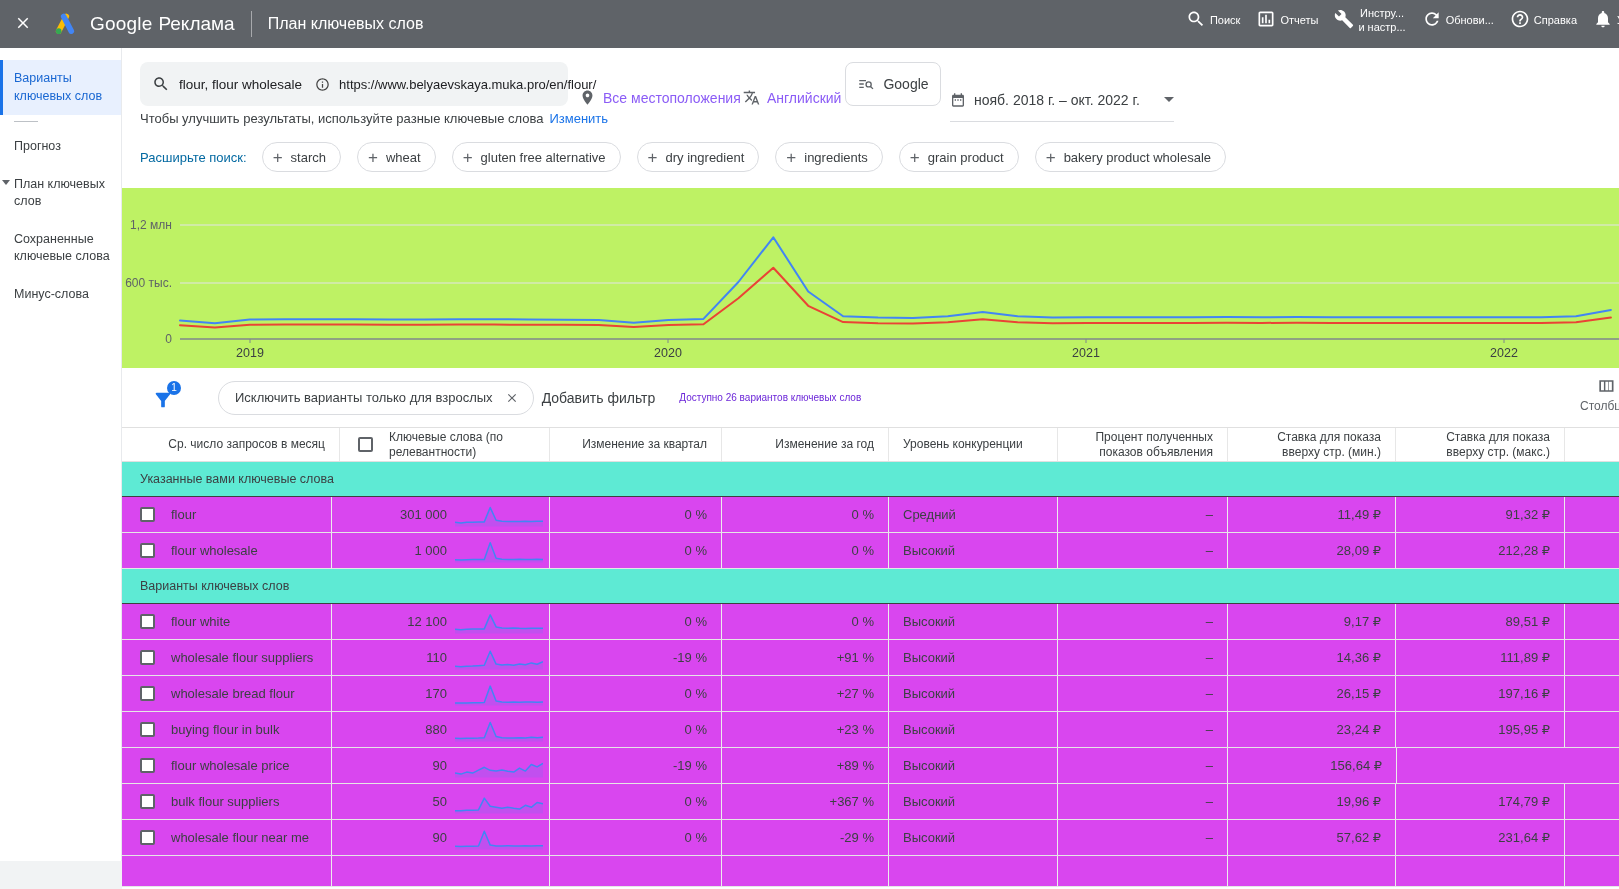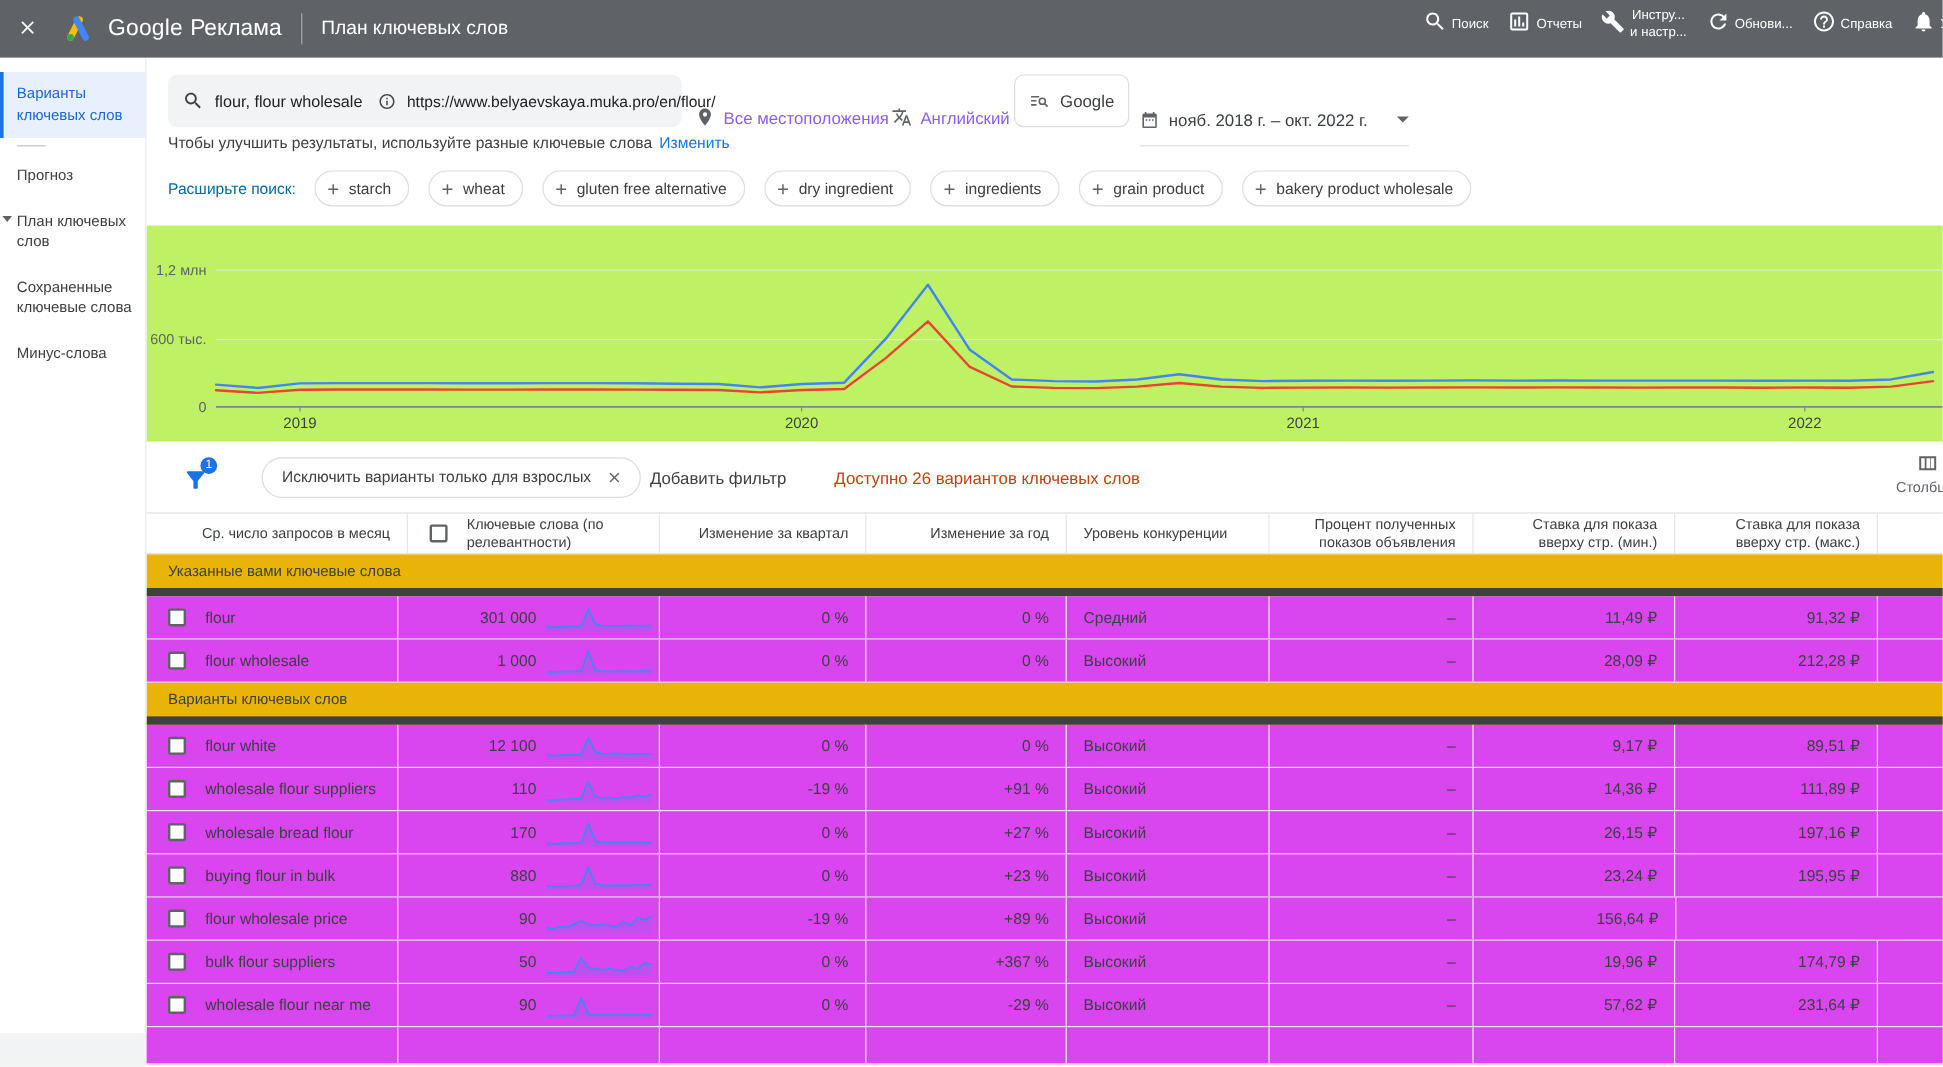--- a/index.html
+++ b/index.html
@@ -61,38 +61,38 @@
   .chart text{font-family:"Liberation Sans","DejaVu Sans",sans-serif}
 
   
   .filter-row{position:absolute;left:0;top:320px;width:100%;height:59px;background:#fff;display:flex;align-items:center}
   .funnel-wrap{position:relative;margin-left:30px;width:26px;height:26px;cursor:pointer;flex:none}
   .funnel-wrap svg{width:22px;height:22px;color:#1a73e8;display:block;margin-top:4px}
   .funnel-badge{position:absolute;right:-3px;top:-4px;width:14px;height:14px;border-radius:50%;background:#1a73e8;color:#fff;font-size:10px;display:flex;align-items:center;justify-content:center}
   .filter-chip{margin-left:40px;display:flex;align-items:center;gap:12px;height:34px;padding:0 14px 0 16px;border:1px solid #dadce0;border-radius:17px;font-size:13px;color:#3c4043;cursor:pointer;white-space:nowrap}
   .filter-chip svg{width:14px;height:14px;color:#5f6368;display:block}
   .add-filter{margin-left:8px;font-size:14px;color:#3c4043;cursor:pointer;white-space:nowrap}
-  .available{margin-left:40px;font-size:14px;color:#c2410c;white-space:nowrap}
+  .available{margin-left:24px;font-size:10px;color:#6d28d9;white-space:nowrap}
   .columns-btn{position:absolute;left:1458px;top:8px;display:flex;flex-direction:column;gap:3px;cursor:pointer;color:#5f6368}
   .columns-btn svg{width:20px;height:20px;color:#5f6368;margin-left:16px;display:block}
   .columns-label{font-size:12px;white-space:nowrap}
 
   
   .table{position:absolute;left:0;top:379px;width:100%}
   .thead{display:flex;height:35px;border-top:1px solid #e0e0e0;border-bottom:1px solid #e0e0e0;background:#fff}
   .th{display:flex;align-items:center;padding:2px 14px;font-size:12px;color:#3c4043;border-right:1px solid #e7e7e7;line-height:1.25}
   .th.right{justify-content:flex-end;text-align:right}
   .th.c1{padding-left:18px;gap:16px}
   .tr{display:flex;height:36px;border-bottom:1px solid #e6e6e6;background:#d946ef}
   .tr.partial{height:31px;border-bottom:1px solid #e6e6e6}
   .td{display:flex;align-items:center;padding:0 14px;font-size:13px;color:#3c4043;border-right:1px solid #ececec}
   .td.right{justify-content:flex-end}
   .td.c1{padding-left:18px;gap:16px}
   .td.c2{padding:0 6px 0 14px;gap:8px}
-  .section-row{display:flex;align-items:center;height:35px;padding-left:18px;font-size:12.5px;color:#3c4043;background:#eab308;border-bottom:7px solid #404040}
+  .section-row{display:flex;align-items:center;height:35px;padding-left:18px;font-size:12.5px;color:#3c4043;background:#5eead4;border-bottom:1px solid #404040}
   .checkbox{width:15px;height:15px;border:2px solid #5f6368;border-radius:2px;background:#fff;flex:none;cursor:pointer}
   .num{flex:1;text-align:right;white-space:nowrap}
   .spark{width:88px;height:26px;flex:none}
   .spark svg{display:block}
   .c1{width:210px}.c2{width:218px}.c3{width:172px}.c4{width:167px}
   .c5{width:169px}.c6{width:170px}.c7{width:168px}.c8{width:169px}
   .c9{flex:1;border-right:none !important}
 </style>
 </head>
 <body>

